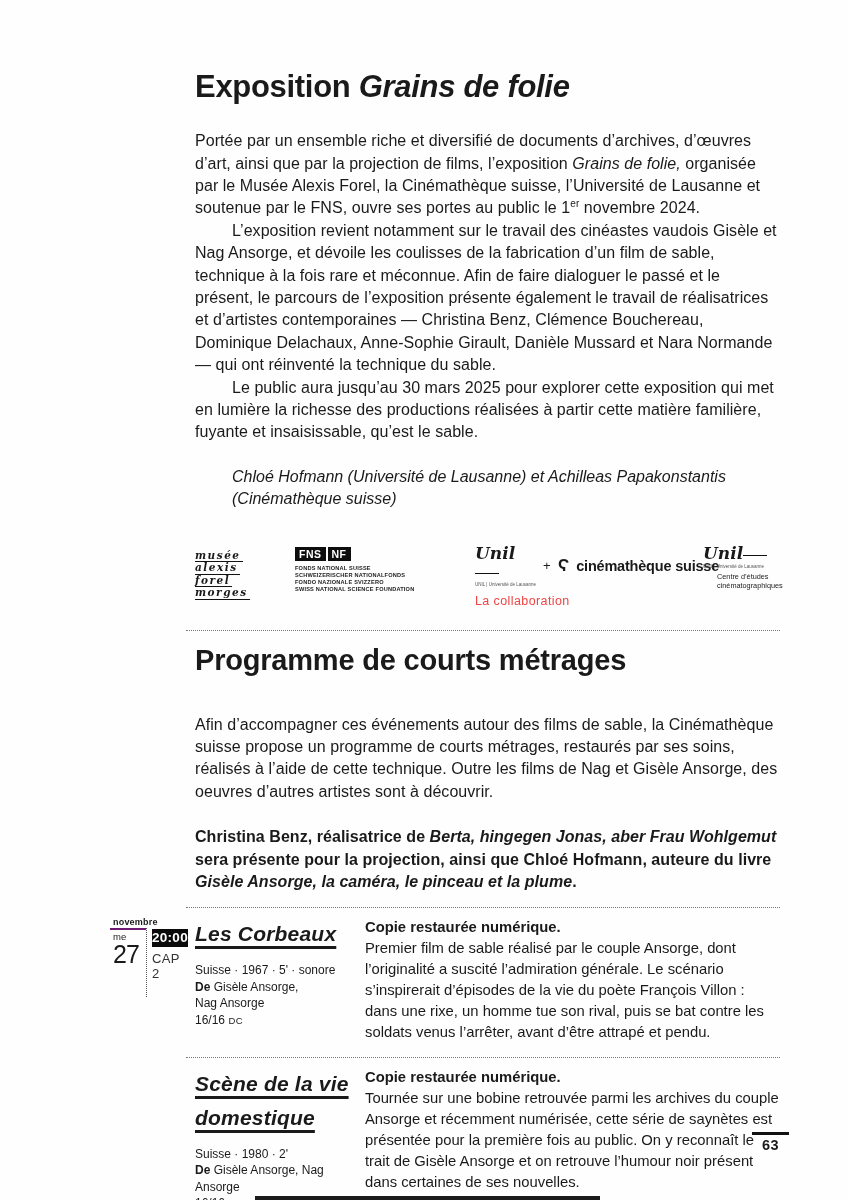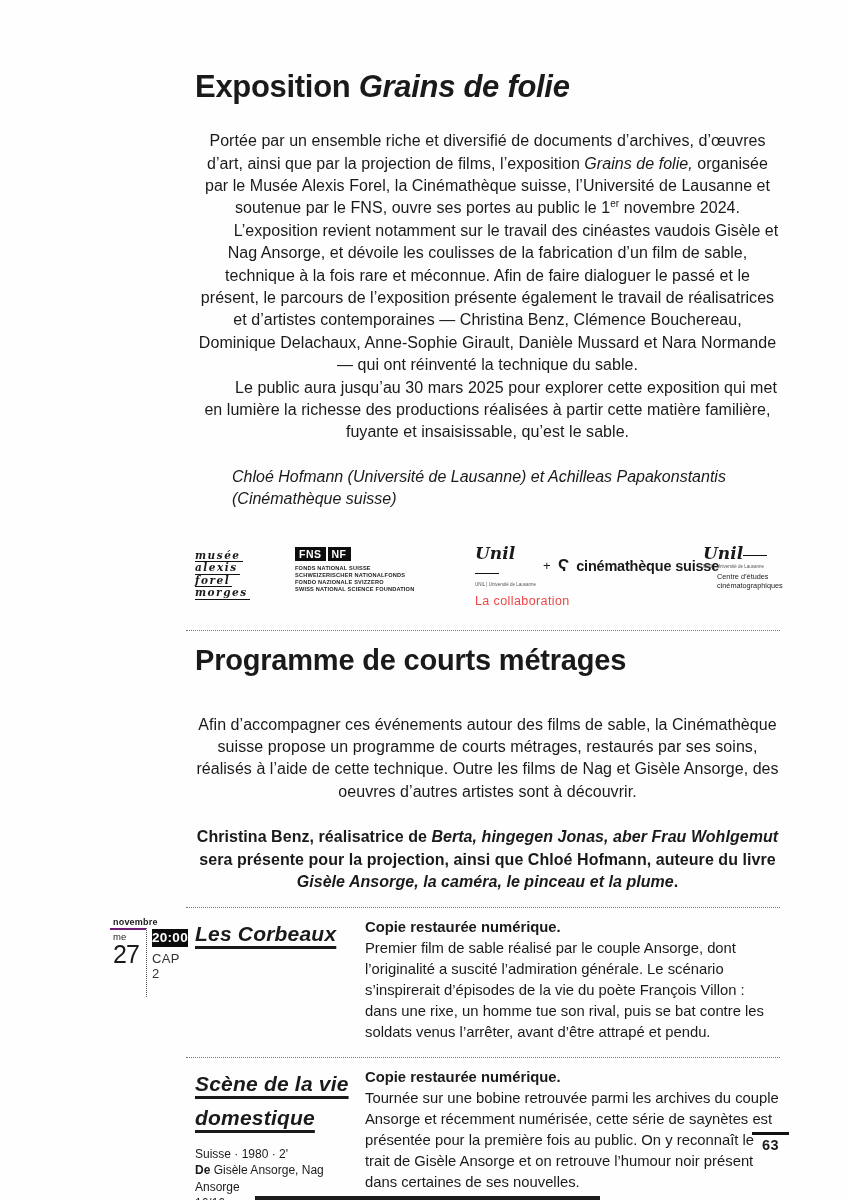--- a/index.html
+++ b/index.html
@@ -4,21 +4,21 @@
 <style>
   * { box-sizing: border-box; }
   html,body { margin:0; padding:0; }
   body { font-family: "Liberation Sans", sans-serif; color:#1a1a1a; background:#e8e8e8; }
   .page { position:relative; width:848px; height:1200px; background:#fefefe; margin:0 auto; overflow:hidden; }
   .content { position:absolute; left:195px; top:70px; width:585px; }
 
   h1 { font-size:31px; line-height:1.1; margin:0 0 26px 0; font-weight:700; letter-spacing:-0.3px; }
   h1 em { font-style:italic; }
 
-  p.body { font-size:16px; line-height:22.4px; margin:0; letter-spacing:0.05px;text-align:center; }
+  p.body { font-size:16px; line-height:22.4px; margin:0; letter-spacing:0.05px; }
   p.body em { font-style:italic; }
   .indent { text-indent:37px; }
   sup { font-size:10px; vertical-align:super; line-height:0; }
 
   .credit { font-style:italic; font-size:16px; line-height:22.4px; margin:22px 0 0 37px; }
 
   
   .logos { display:flex; margin-top:31px; align-items:flex-start; height:74px; }
   .logo-musee { width:100px; padding-top:8px; }
   .logo-musee .word { display:table; font-family:"DejaVu Serif", serif; font-style:italic; font-weight:700;
@@ -151,20 +151,26 @@
             <div class="day">27</div>
           </div>
           <div class="time-cell">
             <span class="time-badge">20:00</span>
             <div class="venue">CAP 2</div>
           </div>
         </div>
       </aside>
       <div class="film-col">
         <h3 class="film-title">Les Corbeaux</h3>
+        <p class="meta">
+          <span>Suisse · 1967 · 5' · sonore</span><br>
+          <span class="de">De</span> <span>Gisèle Ansorge,</span><br>
+          <span>Nag Ansorge</span><br>
+          <span>16/16</span> <span class="dc">DC</span>
+        </p>
       </div>
       <div class="desc-col">
         <p class="desc">
           <span class="lead">Copie restaurée numérique.</span><span>Premier film de sable réalisé par le couple Ansorge, dont l’originalité a suscité l’admiration générale. Le scénario s’inspirerait d’épisodes de la vie du poète François Villon : dans une rixe, un homme tue son rival, puis se bat contre les soldats venus l’arrêter, avant d’être attrapé et pendu.</span>
         </p>
       </div>
     </section>
 
     <hr class="rule">
 

